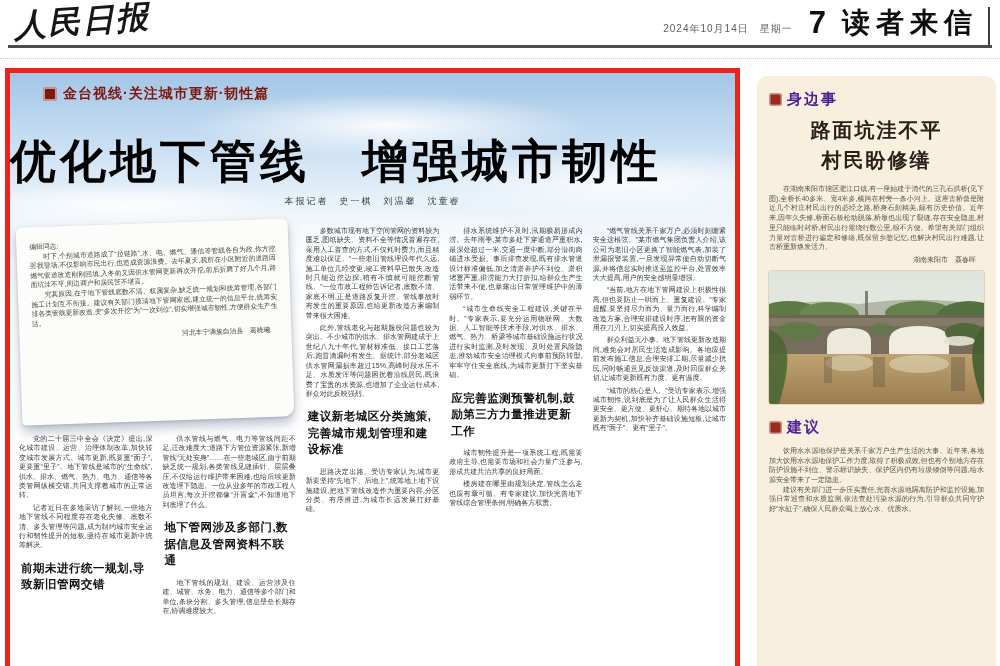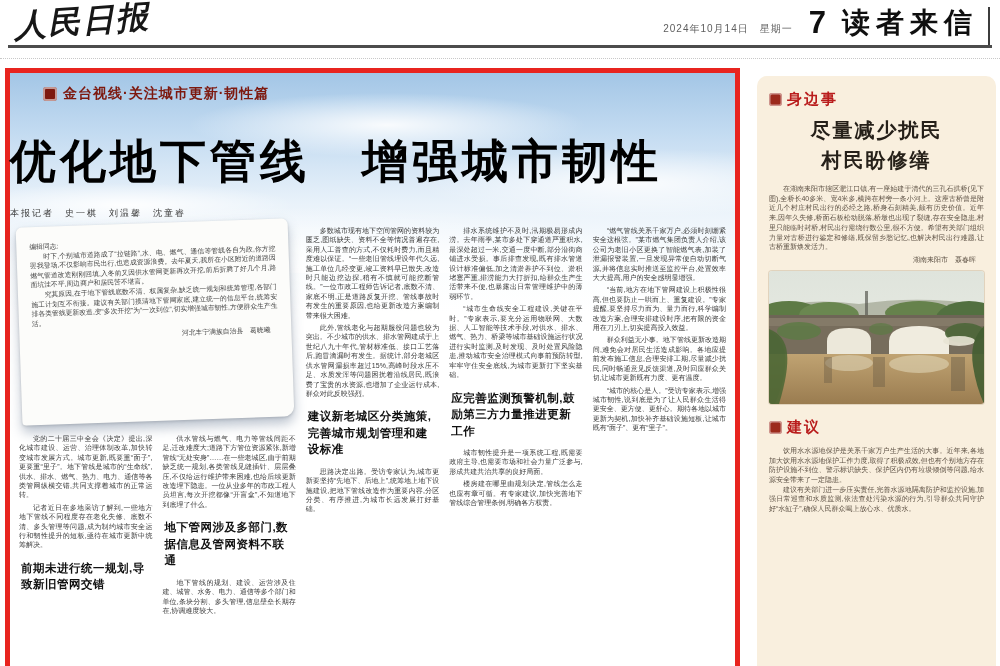--- a/index.html
+++ b/index.html
@@ -29,21 +29,21 @@
               radial-gradient(ellipse 320px 52px at 52% 26%, rgba(255,255,255,.9), rgba(255,255,255,0) 62%),
               radial-gradient(ellipse 360px 58px at 86% 55%, rgba(255,255,255,.85), rgba(255,255,255,0) 60%),
               radial-gradient(ellipse 520px 90px at 42% 98%, rgba(255,255,255,.95), rgba(255,255,255,0) 70%); }
   .kicker { position:absolute; left:14px; top:12px; display:flex; align-items:center; gap:6px;padding-left:19px; }
   .kicker-icon { width:14px; height:14px; background:#7d190f; border-radius:3px;
                  box-shadow:inset 0 0 0 2px rgba(255,255,255,.55); flex:0 0 auto; }
   .kicker-text { font-weight:bold; font-size:14px; color:#7d190f; letter-spacing:1px; }
   .headline { position:absolute; left:0; right:0; top:58px; text-align:left; white-space:nowrap;
               font-size:46px; font-weight:900; color:#000; letter-spacing:4px; }
   .headline .gap { display:inline-block; width:52px; }
-  .byline { position:absolute; left:0; right:0; top:134px; text-align:left; font-size:9px;
+  .byline { position:absolute; left:0; right:0; top:122px; text-align:center; font-size:9px;
             color:#3c3c3c; letter-spacing:2px; }
 
   
   .letter-card { position:absolute; left:9px; top:150px; width:272px; height:198px;
                  background:#fcfcfa; border-radius:6px 6px 10px 4px; transform:rotate(-2deg);
                  box-shadow:0 7px 12px rgba(80,100,130,.38), 0 1px 3px rgba(0,0,0,.18);
                  padding:15px 13px 0; z-index:6; }
   .letter-card p { margin:0; font-size:6.8px; line-height:9.6px; color:#454545;
                    text-align:justify; text-indent:2em; }
   .letter-card p.salutation { text-indent:0; }
@@ -58,21 +58,21 @@
   .col .subhead { font-size:11.5px; font-weight:bold; line-height:16.5px; color:#101010;
                   text-align:left; text-indent:0; margin:10px 2px 9px; letter-spacing:0.5px; }
 
   
   .sidebar { position:absolute; left:757px; top:76px; width:239px; height:600px;
              background:#f9efde; border-radius:10px; padding:12px 12px 0; overflow:hidden; }
   .sb-label { display:flex; align-items:center; gap:5px; margin:2px 0 6px; }
   .sb-label-icon { width:13px; height:13px; background:#9c2a1c; border-radius:3px;
                    box-shadow:inset 0 0 0 1.5px rgba(255,255,255,.5); flex:0 0 auto; }
   .sb-label-text { font-family:"DejaVu Serif", serif; font-weight:bold; font-size:15px;
-                   color:#b91c1c; letter-spacing:2px; }
+                   color:#4c1d95; letter-spacing:2px; }
   .sb-title { text-align:center; font-family:"DejaVu Serif", serif; font-weight:bold;
               font-size:20px; line-height:30px; color:#262019; margin:4px 0 9px; letter-spacing:2px; }
   .sb-body p { margin:0; font-size:7px; line-height:9.7px; color:#5d5144; text-align:justify; text-indent:2em; }
   .sb-sig { text-align:right; font-size:7px; color:#5d5144; margin:3px 8px 6px 0; }
   .sb-photo { width:215px; height:133px; margin:6px auto 14px; border-radius:3px; overflow:hidden;
               box-shadow:0 0 0 1px rgba(180,160,130,.35); }
   .sb-photo svg { display:block; }
 </style>
 </head>
 <body>
@@ -144,21 +144,21 @@
     </div>
   </div>
 
   <div class="sidebar">
 
     <div class="sb-label">
       <span class="sb-label-icon"></span>
       <span class="sb-label-text">身边事</span>
     </div>
     <div class="sb-title">
-      <div>尽量减少扰民</div>
+      <div>路面坑洼不平</div>
       <div>村民盼修缮</div>
     </div>
     <div class="sb-body">
       <p>在湖南耒阳市辖区淝江口镇,有一座始建于清代的三孔石拱桥(见下图),全桥长40多米、宽4米多,横跨在村旁一条小河上。这座古桥曾是附近几个村庄村民出行的必经之路,桥身石刻精美,颇有历史价值。近年来,因年久失修,桥面石板松动脱落,桥墩也出现了裂缝,存在安全隐患,村里只能临时封桥,村民出行需绕行数公里,很不方便。希望有关部门组织力量对古桥进行鉴定和修缮,既保留乡愁记忆,也解决村民出行难题,让古桥重新焕发活力。</p>
     </div>
     <div class="sb-sig">湖南耒阳市　聂春晖</div>
 
     <div class="sb-photo">
       <svg width="215" height="133" viewBox="0 0 215 133" xmlns="http://www.w3.org/2000/svg">
         <defs>

